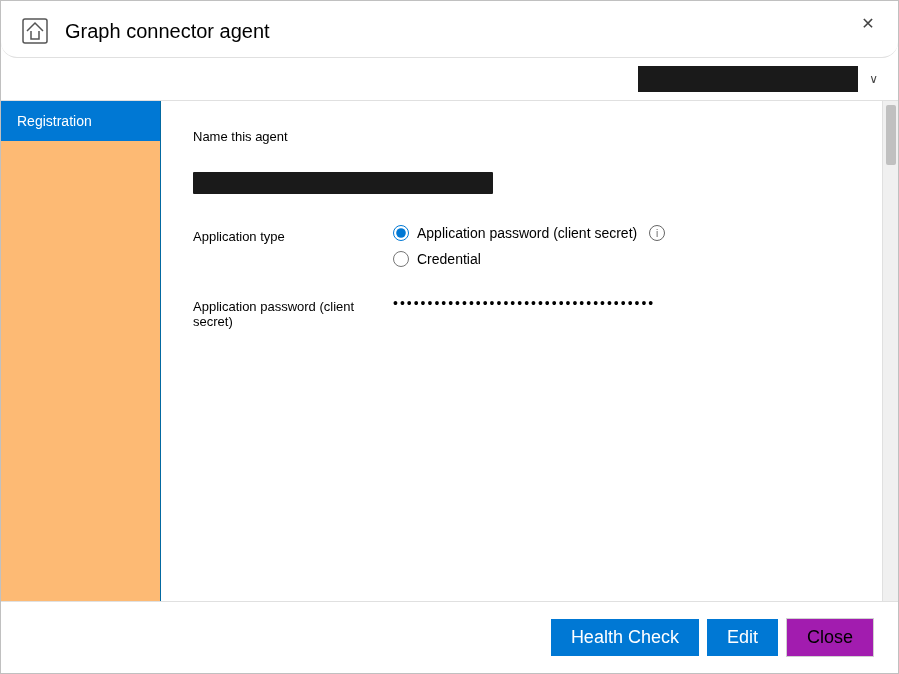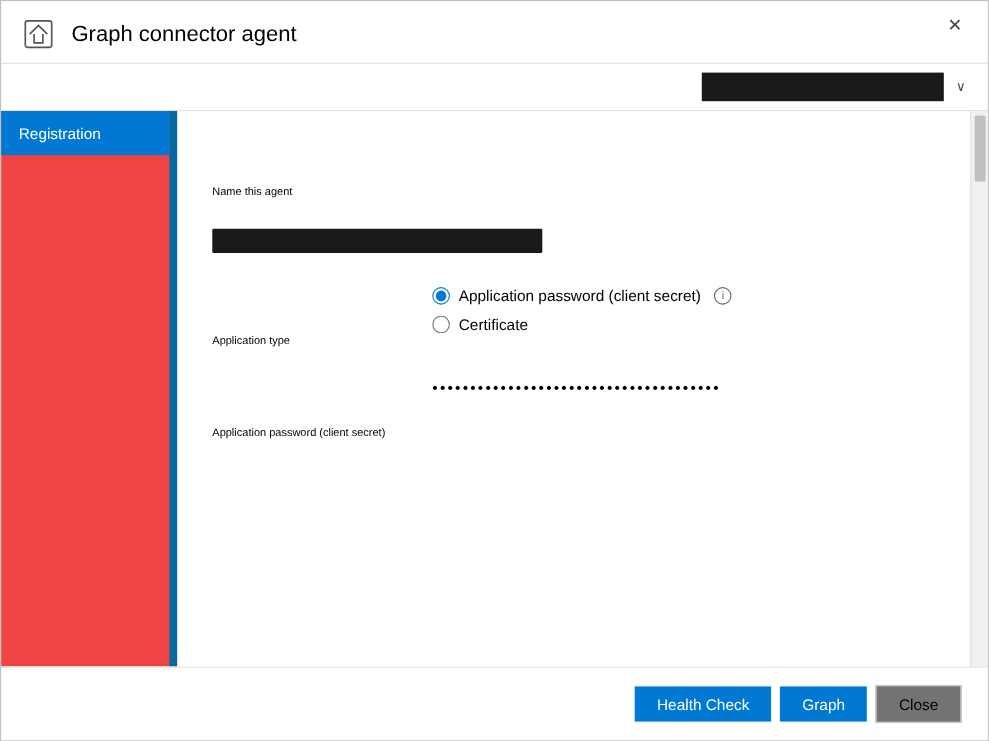--- a/index.html
+++ b/index.html
@@ -22,20 +22,21 @@
       flex-direction: column;
       position: relative;
     }
     .title-bar {
       display: flex;
       align-items: flex-end;
       justify-content: space-between;
       padding: 12px 16px 8px 16px;
       border-bottom: 1px solid #e0e0e0;
       flex-shrink: 0;
+      border-radius: 16px;
     }
     .title-left {
       display: flex;
       align-items: center;
       gap: 12px;
     }
     .app-icon {
       width: 36px;
       height: 36px;
       display: flex;
@@ -84,22 +85,22 @@
       font-size: 12px;
       color: #444;
     }
     .content-area {
       display: flex;
       flex: 1;
       overflow: hidden;
     }
     .sidebar {
       width: 160px;
-      background: #ef4444;
-      border-right: 7px solid #0369a1;
+      background: #fdba74;
+      border-right: 1px solid #0369a1;
       flex-shrink: 0;
     }
     .sidebar-item {
       padding: 12px 16px;
       cursor: pointer;
       font-size: 14px;
       color: #000;
     }
     .sidebar-item.active {
       background: #0078d4;
@@ -129,24 +130,23 @@
       border-radius: 2px;
     }
     .form-row {
       display: flex;
       align-items: flex-start;
       margin-bottom: 28px;
     }
     .form-label {
       width: 200px;
       flex-shrink: 0;
-      font-size: 10px;
+      font-size: 13px;
       color: #000;
       padding-top: 4px;
-      margin-top: 40px;
     }
     .form-value {
       flex: 1;
       font-size: 14px;
       color: #000;
     }
     .masked-bar {
       display: inline-block;
       background: #1a1a1a;
       height: 22px;
@@ -195,31 +195,31 @@
       display: flex;
       justify-content: flex-end;
       align-items: center;
       padding: 16px 24px;
       gap: 8px;
       border-top: 1px solid #e0e0e0;
       flex-shrink: 0;
     }
     .btn {
       padding: 8px 20px;
-      font-size: 14px;
+      font-size: 18px;
       border: none;
       cursor: pointer;
       font-family: 'Segoe UI', Arial, sans-serif;
     }
     .btn-primary {
       background: #0078d4;
       color: #ffffff;
     }
     .btn-default {
-      background: #737373;
+      background: #a21caf;
       color: #000;
       border: 1px solid #d0d0d0;
     }
   </style>
 </head>
 <body>
 
 <div class="dialog">
 
   <div class="title-bar">
@@ -267,37 +267,37 @@
         <div class="form-label">Application type</div>
         <div class="form-value">
           <div class="credential-options">
             <div class="radio-row">
               <input type="radio" class="radio-input" name="credential" checked="" style="">
               <span class="radio-label">Application password (client secret)</span>
               <span class="info-icon">i</span>
             </div>
             <div class="radio-row">
               <input type="radio" class="radio-input" name="credential" style="">
-              <span class="radio-label">Certificate</span>
+              <span class="radio-label">Credential</span>
             </div>
           </div>
         </div>
       </div>
 
       <div class="form-row">
         <div class="form-label">Application password (client secret)</div>
         <div class="form-value">
           <span class="password-value">••••••••••••••••••••••••••••••••••••••</span>
         </div>
       </div>
 
       <div class="scrollbar-area" style="position:absolute; right:0; top:0; bottom:0;">
         <div class="scrollbar-thumb"></div>
       </div>
     </div>
   </div>
 
   <div class="footer">
     <button class="btn btn-primary">Health Check</button>
-    <button class="btn btn-primary">Graph</button>
+    <button class="btn btn-primary">Edit</button>
     <button class="btn btn-default">Close</button>
   </div>
 </div>
 
 </body></html>

